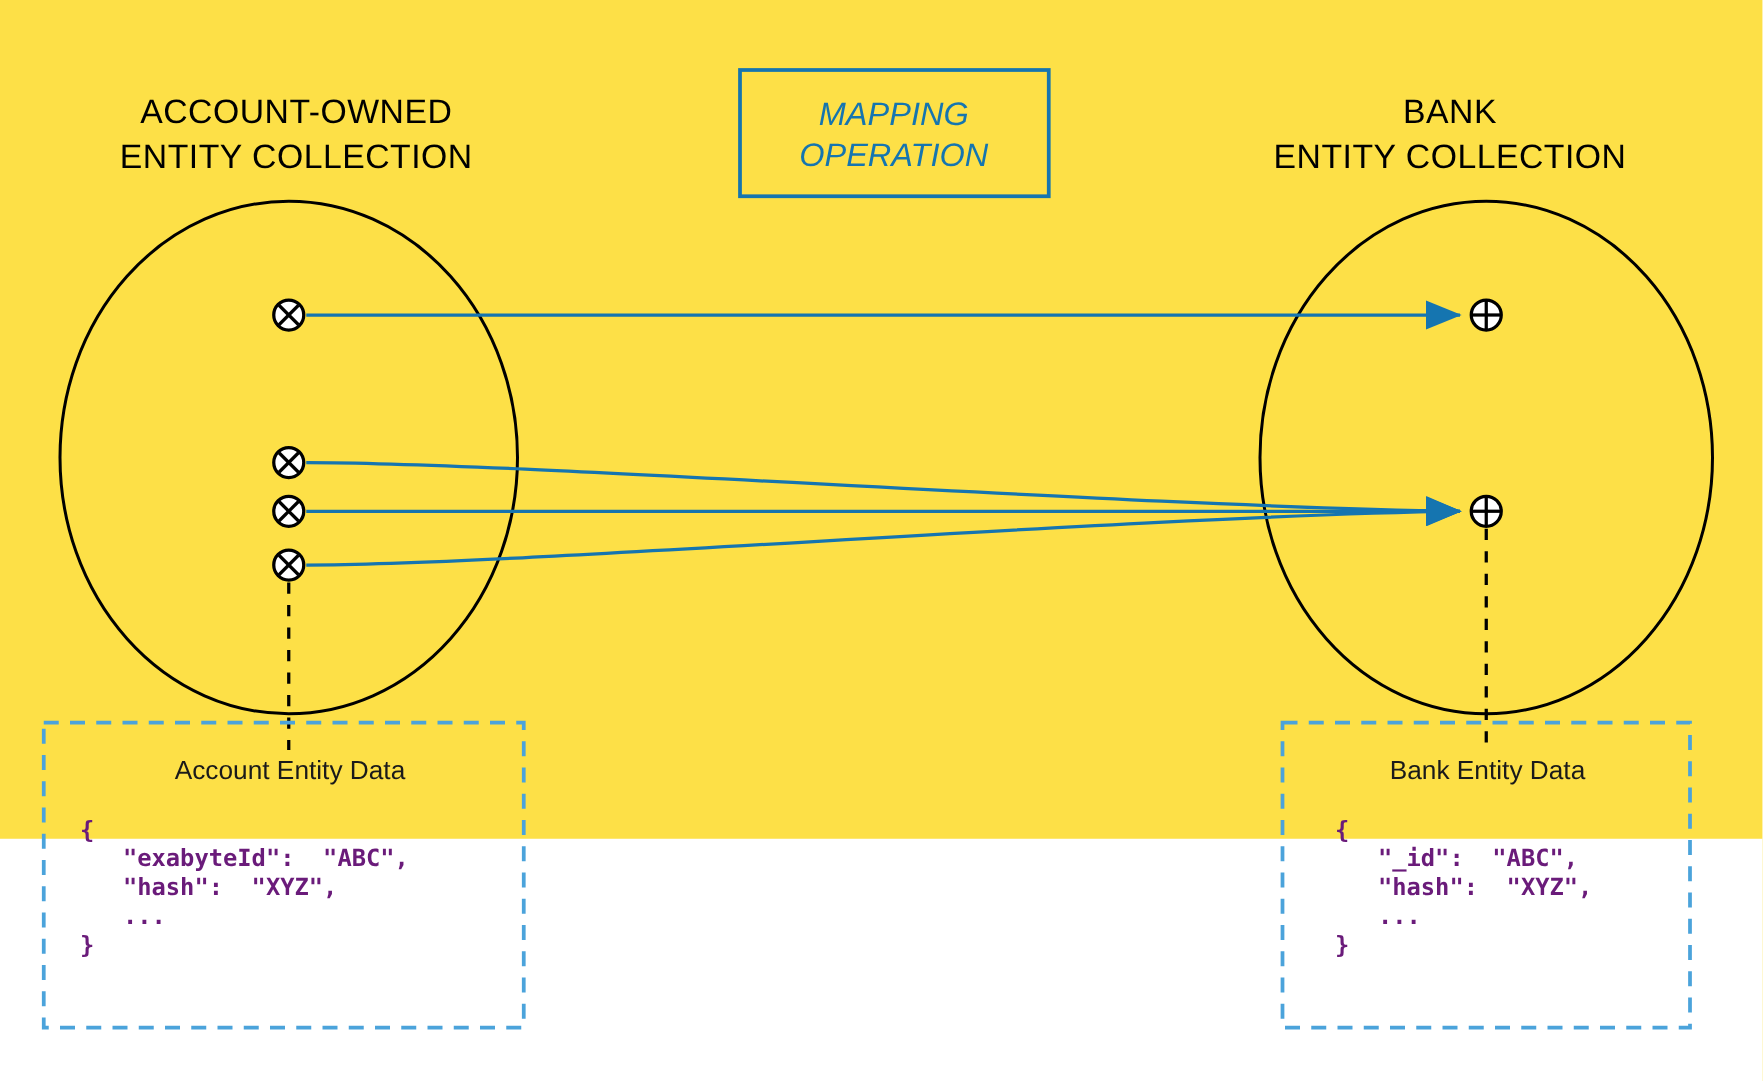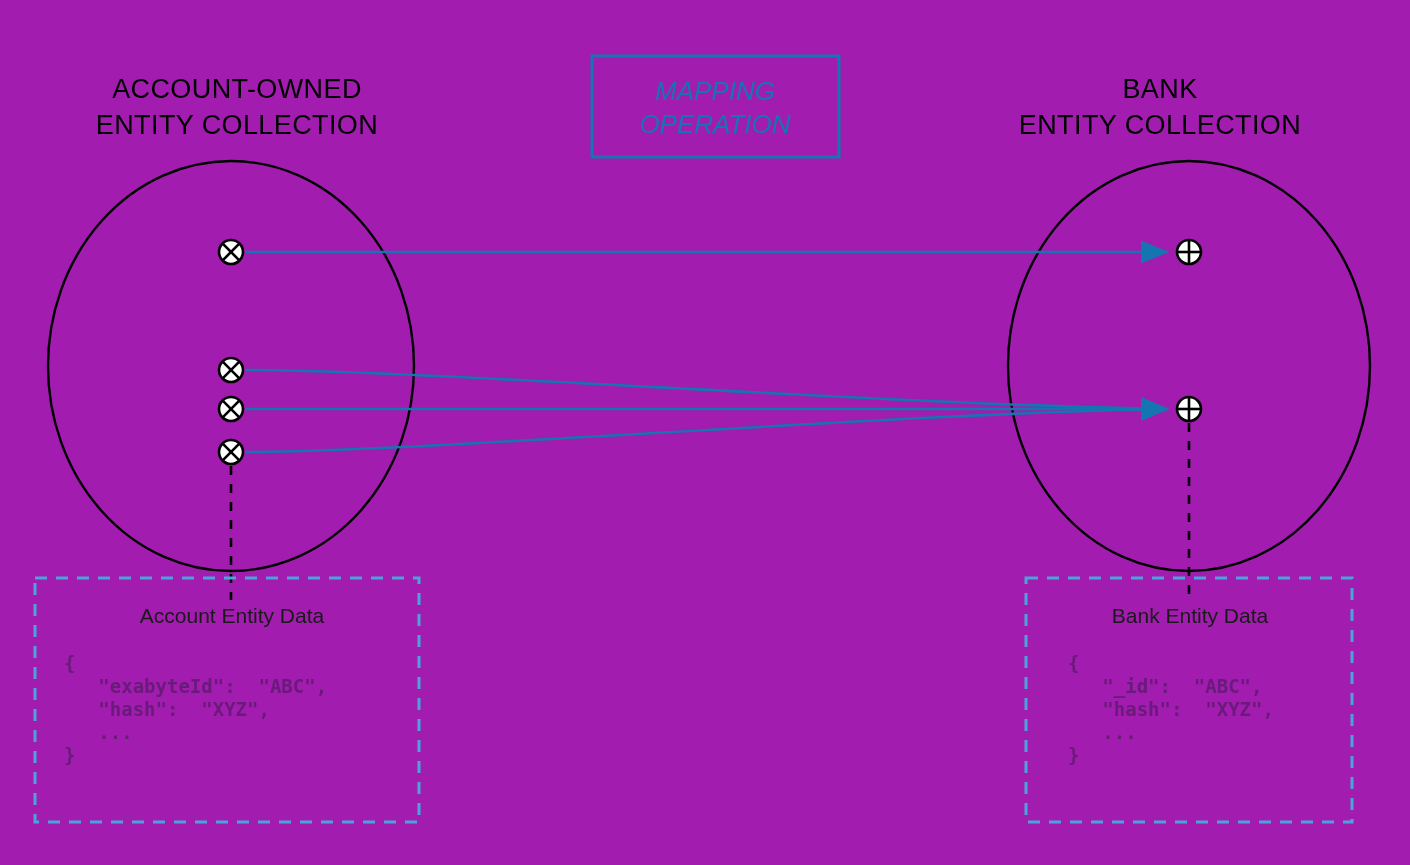--- a/index.html
+++ b/index.html
@@ -10,22 +10,22 @@
   }
   body {
     font-family: "Liberation Sans", sans-serif;
     width: 1410px;
     height: 865px;
     overflow: hidden;
   }
   #canvas {
     position: relative;
     width: 1410px;
-    height: 865px;
-    background: #a21caf;
+    height: 671px;
+    background: #fde047;
   }
   svg#diagram {
     position: absolute;
     left: 0;
     top: 0;
     width: 1410px;
     height: 865px;
   }
   .title-text {
     font-family: "Liberation Sans", sans-serif;

